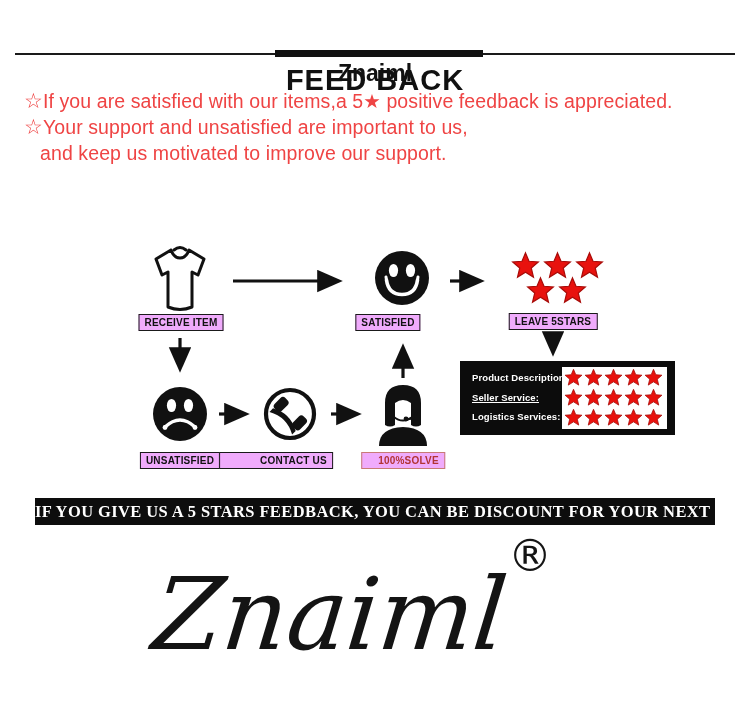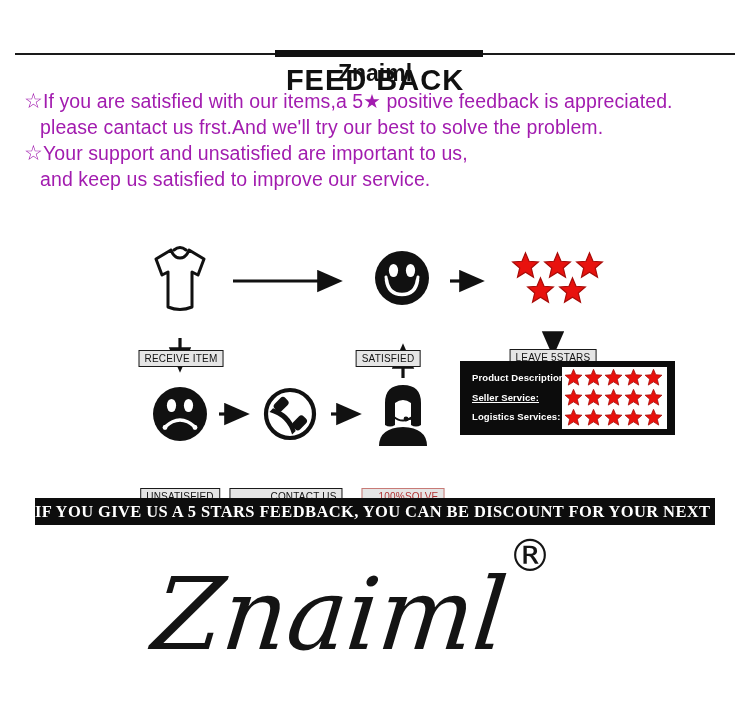--- a/index.html
+++ b/index.html
@@ -10,30 +10,30 @@
   }
   
   #title { position:absolute; top:20px; left:0; width:750px; text-align:center;
            font-size:29px; font-weight:700; letter-spacing:1px; color:#111;margin-top:44px; }
   #rule-thin  { position:absolute; top:53px; left:15px; width:720px; height:2px; background:#1a1a1a; }
   #rule-thick { position:absolute; top:50px; left:275px; width:208px; height:7px; background:#111; }
   #brand { position:absolute; top:60px; left:0; width:750px; text-align:center;
            font-size:23px; font-weight:700; color:#111; }
   
   #notes { position:absolute; top:88px; left:24px; width:716px;
-           font-size:19.5px; line-height:26px; color:#a21caf; letter-spacing:0.1px; }
+           font-size:19.5px; line-height:26px; color:#ef4444; letter-spacing:0.1px; }
   .note-line { white-space:nowrap; }
   .note-line .bullet { font-size:21px; }
   .note-line.cont { padding-left:16px; }
   
   #flow-arrows { position:absolute; top:240px; left:0; width:750px; height:240px; }
   .icon-abs { position:absolute; }
-  .flabel { position:absolute; transform:translateX(-50%); background:#e5e5e5;
-            border:1.5px solid #1a1a1a; padding:2px 5px; font-size:10px; font-weight:400;
-            letter-spacing:0.2px; white-space:nowrap; color:#111;margin-top:36px; }
+  .flabel { position:absolute; transform:translateX(-50%); background:#f0abfc;
+            border:1.5px solid #1a1a1a; padding:2px 5px; font-size:10px; font-weight:700;
+            letter-spacing:0.2px; white-space:nowrap; color:#111; }
   .flabel.red { color:#b13434; border-color:#c87a76;padding-left:16px; }
   .star { fill:#e8120e; stroke:#a80b08; stroke-width:1; }
   
   #rating-box { position:absolute; top:361px; left:460px; width:215px; height:74px;
                 background:#0c0c0c; }
   .rating-label { position:absolute; left:12px; color:#ffffff; font-size:9.5px;
                   font-weight:700; letter-spacing:0.1px; white-space:nowrap; }
   #rating-stars-panel { position:absolute; top:6px; left:102px; width:105px; height:62px;
                         background:#ffffff; }
   
@@ -62,23 +62,22 @@
     </defs>
   </svg>
 
   <div id="title">FEED BACK</div>
   <div id="rule-thin"></div>
   <div id="rule-thick"></div>
   <div id="brand">Znaiml</div>
 
   <div id="notes">
     <div class="note-line"><span class="bullet">☆</span><span>If you are satisfied with our items,a 5★ positive feedback is appreciated.</span></div>
-    <div class="note-line cont"><span class="bullet"></span><span>please cantact us frst.And we'll try our best to solve the problem.</span></div>
     <div class="note-line"><span class="bullet">☆</span><span>Your support and unsatisfied are important to us,</span></div>
-    <div class="note-line cont"><span class="bullet"></span><span>and keep us satisfied to improve our service.</span></div>
+    <div class="note-line cont"><span class="bullet"></span><span>and keep us motivated to improve our support.</span></div>
   </div>
 
   <svg id="flow-arrows" viewBox="0 0 750 240">
     <defs>
       <marker id="ah" markerWidth="9" markerHeight="9" refX="6.5" refY="3.5" orient="auto">
         <path d="M0,0 L8,3.5 L0,7 Z" fill="#111"></path>
       </marker>
     </defs>
     <g stroke="#111" stroke-width="3.2" fill="none">
       <line x1="233" y1="41" x2="338" y2="41" marker-end="url(#ah)"></line>
@@ -126,21 +125,21 @@
   <div class="flabel" style="left:180px; top:452px;">UNSATISFIED</div>
 
   <svg class="icon-abs" style="left:262px; top:386px;" width="56" height="56" viewBox="0 0 56 56">
     <circle cx="28" cy="28" r="24" fill="none" stroke="#111" stroke-width="4.2"></circle>
     <g transform="rotate(45 28 28)" fill="#111">
       <rect x="10" y="20" width="10" height="15" rx="3.5"></rect>
       <rect x="36" y="20" width="10" height="15" rx="3.5"></rect>
       <path d="M12,36 Q28,27 44,36 L44,41 Q28,32 12,41 Z"></path>
     </g>
   </svg>
-  <div class="flabel" style="left:286px; top:452px;padding-left:40px;">CONTACT US</div>
+  <div class="flabel" style="left:276px; top:452px;padding-left:40px;">CONTACT US</div>
 
   <svg class="icon-abs" style="left:375px; top:378px;" width="56" height="68" viewBox="0 0 56 68">
     <ellipse cx="28" cy="31" rx="12.5" ry="11.5" fill="#fff" stroke="#111" stroke-width="2"></ellipse>
     <path d="M10,47 L10,25 Q10,7 28,7 Q46,7 46,25 L46,47 Q41,50 36,47 L36,25 Q28,19 20,25 L20,47 Q15,50 10,47 Z" fill="#111"></path>
     <path d="M42,34 Q38,42 31.5,41" fill="none" stroke="#111" stroke-width="2.4"></path>
     <circle cx="31" cy="41" r="2.4" fill="#111"></circle>
     <path d="M4,68 Q4,50 28,49 Q52,50 52,68 Z" fill="#111"></path>
   </svg>
   <div class="flabel red" style="left:403px; top:452px;">100%SOLVE</div>
 

